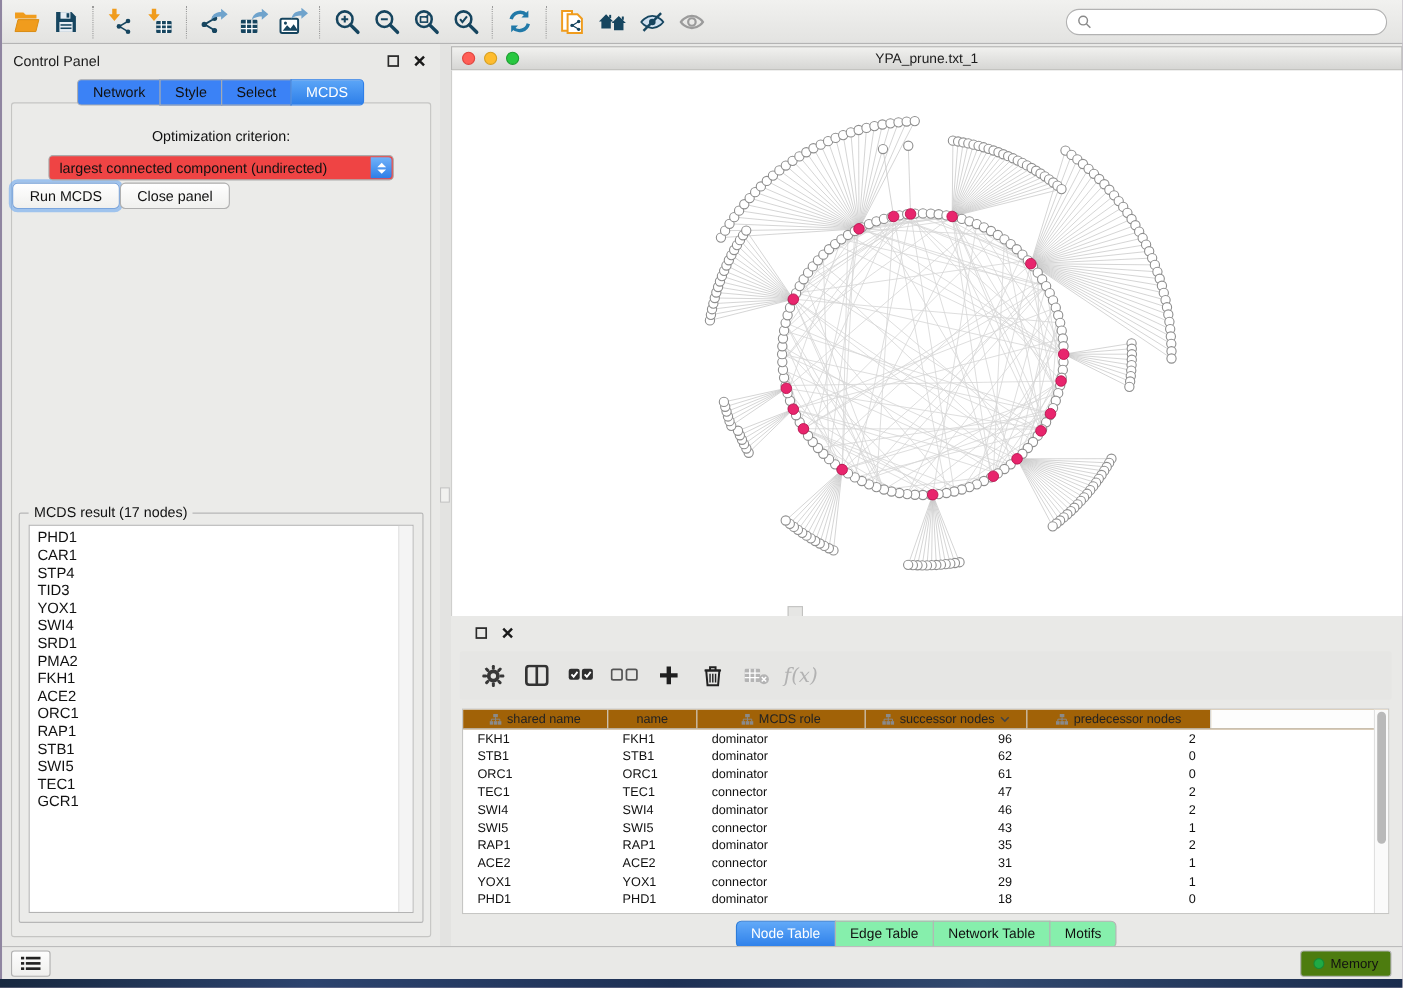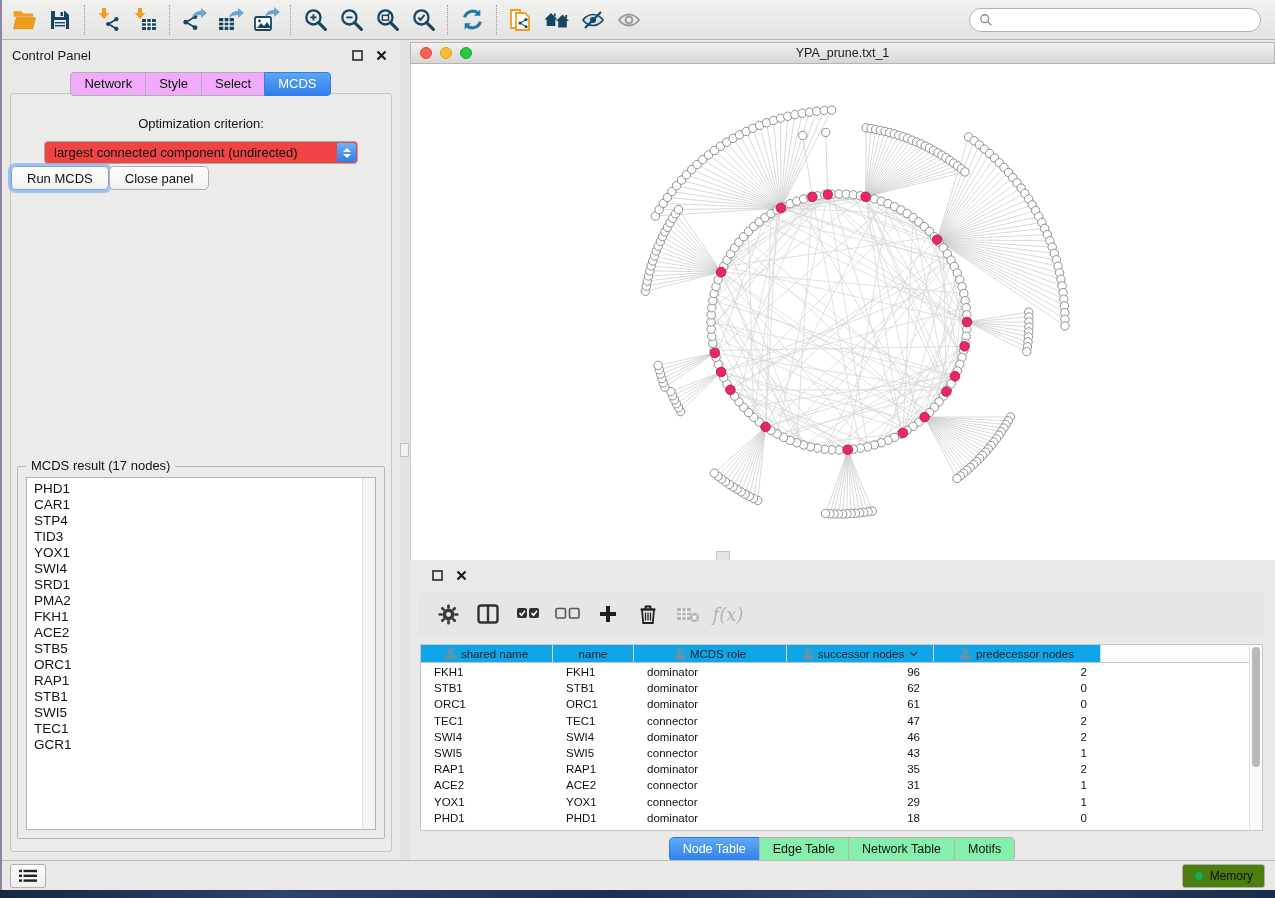--- a/index.html
+++ b/index.html
@@ -13,21 +13,21 @@
   .ic{display:flex;align-items:center;justify-content:center}
   .tb-sep{width:1px;height:30px;border-left:1px dotted #9a9a9a;margin:0 6px}
   .search{position:absolute;right:14px;top:8px;width:292px;height:24px;border:1px solid #b2b2b2;border-radius:12px;background:#fff;display:flex;align-items:center;padding:0 9px;gap:5px}
   .search input{border:none;outline:none;flex:1;font-size:12px;height:18px;font-family:"Liberation Sans",sans-serif;background:transparent}
   
   .cp{position:absolute;top:40px;left:0;width:398px;bottom:30px;background:#e9e9e7}
   .cp-head{height:30px;display:flex;align-items:center;padding:0 10px}
   .panel-title{font-size:13px;color:#1a1a1a;flex:1}
   .win-btn{width:17px;height:17px;display:flex;align-items:center;justify-content:center;margin-left:7px}
   .cp-tabs{position:absolute;top:32px;left:0;right:0;display:flex;justify-content:center;z-index:2}
-  .tab{font-size:13px;padding:3px 13px 4px;background:#f0abfc;border:1px solid #aeaeae;margin-left:-1px;color:#111;white-space:nowrap}
+  .tab{font-size:13px;padding:3px 13px 4px;background:#3b82f6;border:1px solid #aeaeae;margin-left:-1px;color:#111;white-space:nowrap}
   .tab:first-child{border-radius:4px 0 0 4px}
   .tab:last-child{border-radius:0 4px 4px 0}
   .tab.sel{background:linear-gradient(#5ba5f7,#2e7fe9);border-color:#2e7fe9;color:#fff}
   .cp-body{position:absolute;left:8px;right:8px;top:53px;bottom:8px;border:1px solid #c5c5c3;border-radius:3px;background:#ebebe9}
   .opt-label{margin-top:22px;text-align:center;font-size:13px;color:#111}
   .select{margin:10px auto 0;width:314px;height:23px;border:1px solid #ababab;border-radius:4px;background:#ef4444;position:relative}
   .select .val{font-size:13px;line-height:21px;padding-left:9px;color:#111;white-space:nowrap;overflow:hidden}
   .stepper{position:absolute;right:1px;top:1px;bottom:1px;width:19px;background:linear-gradient(#70b2f9,#2e7ee8);border-radius:0 3px 3px 0;display:flex;flex-direction:column;align-items:center;justify-content:center;gap:2px}
   .tri-up{width:0;height:0;border-left:4px solid transparent;border-right:4px solid transparent;border-bottom:4.5px solid #fff}
   .tri-dn{width:0;height:0;border-left:4px solid transparent;border-right:4px solid transparent;border-top:4.5px solid #fff}
@@ -56,21 +56,21 @@
   .net-canvas{position:absolute;top:22px;left:0;right:0;bottom:0;background:#fff;border-left:1px solid #cfcfcd}
   .net-canvas svg{display:block}
   .split-handle{position:absolute;left:306px;bottom:-1px;width:14px;height:10px;background:#e6e6e4;border:1px solid #c2c2c0}
   
   .tp{position:absolute;top:520px;left:0;right:0;bottom:0;background:#e9e9e7}
   .tp-head{height:30px;display:flex;align-items:center;padding:0 12px}
   .tp-toolbar{position:absolute;top:32px;left:8px;right:10px;height:44px;background:#e6e6e4;border-radius:2px;display:flex;align-items:center;gap:0;padding:0 10px}
   .tp-tool{width:40px;height:36px;display:flex;align-items:center;justify-content:center}
   .fx{font-family:"DejaVu Serif",serif;font-style:italic;color:#b2b2b2;font-size:18px}
   .tbl{position:absolute;top:84px;left:10px;right:12px;height:187px;background:#fff;border:1px solid #c6c6c4;overflow:hidden}
-  .tbl-head{display:flex;height:18px;background:#0ea5e9;border-bottom:1px solid #c2c2c0}
+  .tbl-head{display:flex;height:18px;background:#a16207;border-bottom:1px solid #c2c2c0}
   .th{display:flex;align-items:center;justify-content:center;gap:5px;font-size:11.5px;color:#222;border-right:1px solid #d6d6d4;height:100%;overflow:hidden}
   .th-fill{flex:1;border-right:none;background:#fdfdfd}
   .tbody{position:absolute;top:19px;left:0;right:13px;bottom:0}
   .tr{display:flex;height:16.2px;align-items:center}
   .td{font-size:11.5px;color:#101010;padding-left:13px;white-space:nowrap;overflow:hidden}
   .td.num{text-align:right;padding-left:0;padding-right:14px}
   .tbl-scroll{position:absolute;top:0;bottom:0;right:0;width:13px;background:#fafafa;border-left:1px solid #e0e0e0}
   .tbl-thumb{position:absolute;top:2px;left:2px;width:8px;height:120px;background:#b9b9b9;border-radius:4px}
   .tp-tabs{position:absolute;left:0;right:0;top:277px;display:flex;justify-content:center}
   .tp-tab{font-size:12.5px;padding:4px 13px 5px;background:#86efac;border:1px solid #b4b4b4;margin-left:-1px;color:#111}
@@ -329,21 +329,20 @@
               <li>PHD1</li>
               <li>CAR1</li>
               <li>STP4</li>
               <li>TID3</li>
               <li>YOX1</li>
               <li>SWI4</li>
               <li>SRD1</li>
               <li>PMA2</li>
               <li>FKH1</li>
               <li>ACE2</li>
-              <li>STB5</li>
               <li>ORC1</li>
               <li>RAP1</li>
               <li>STB1</li>
               <li>SWI5</li>
               <li>TEC1</li>
               <li>GCR1</li>
             </ul>
           <div class="mcds-scroll"></div>
         </div>
       </div>

